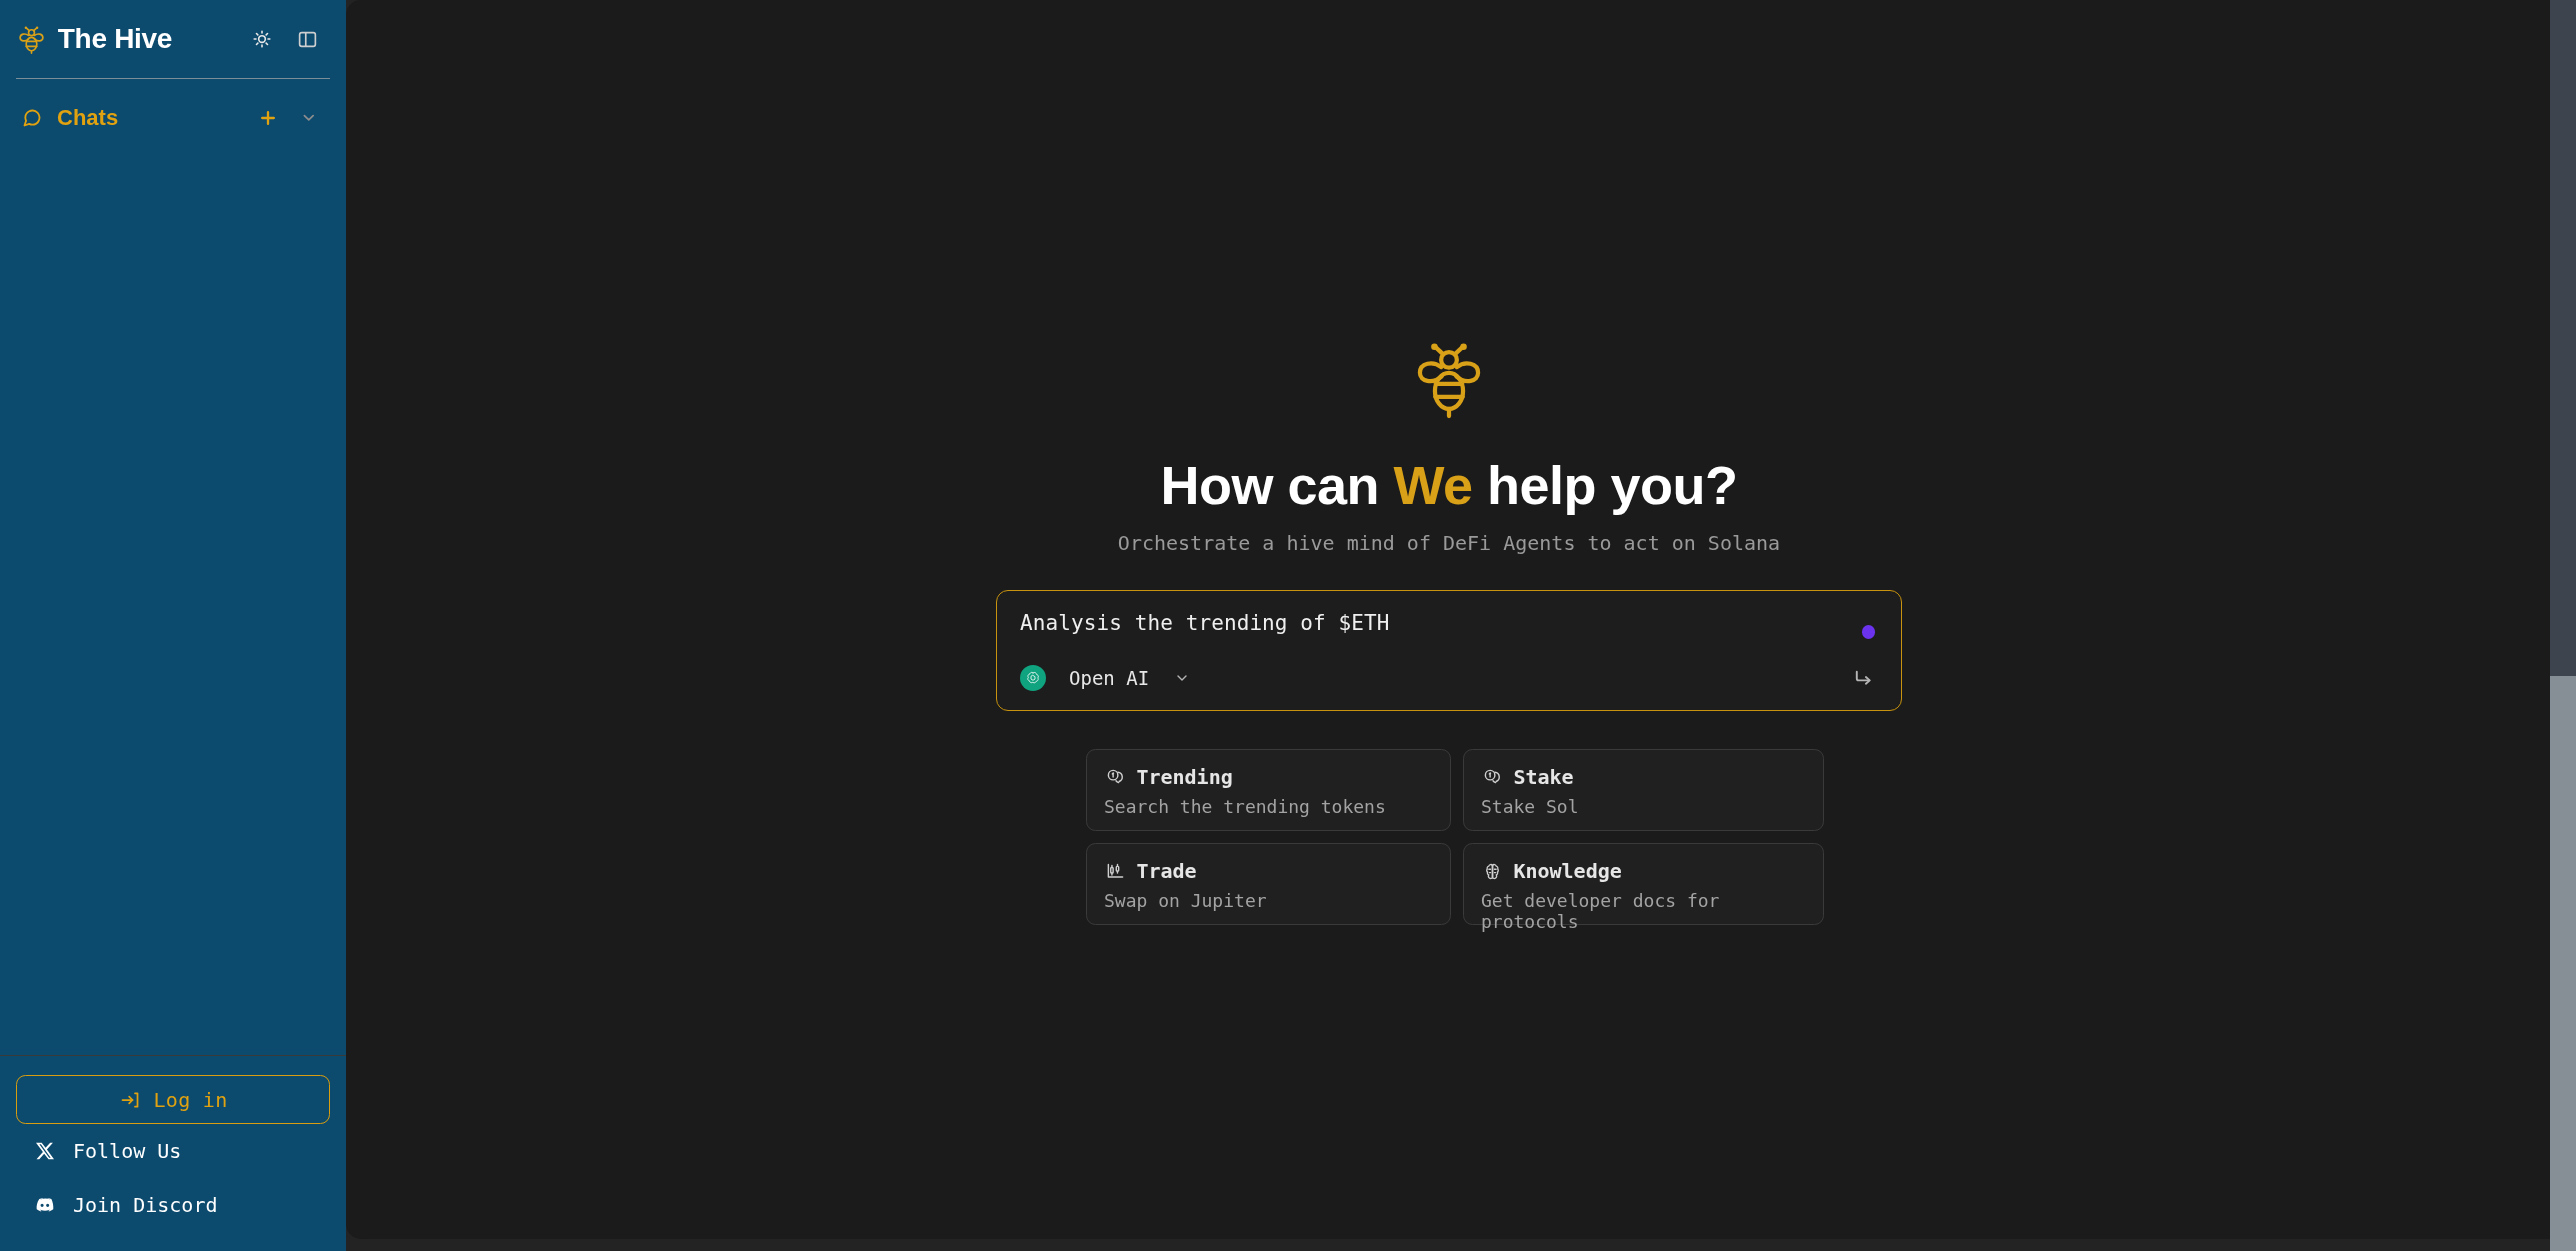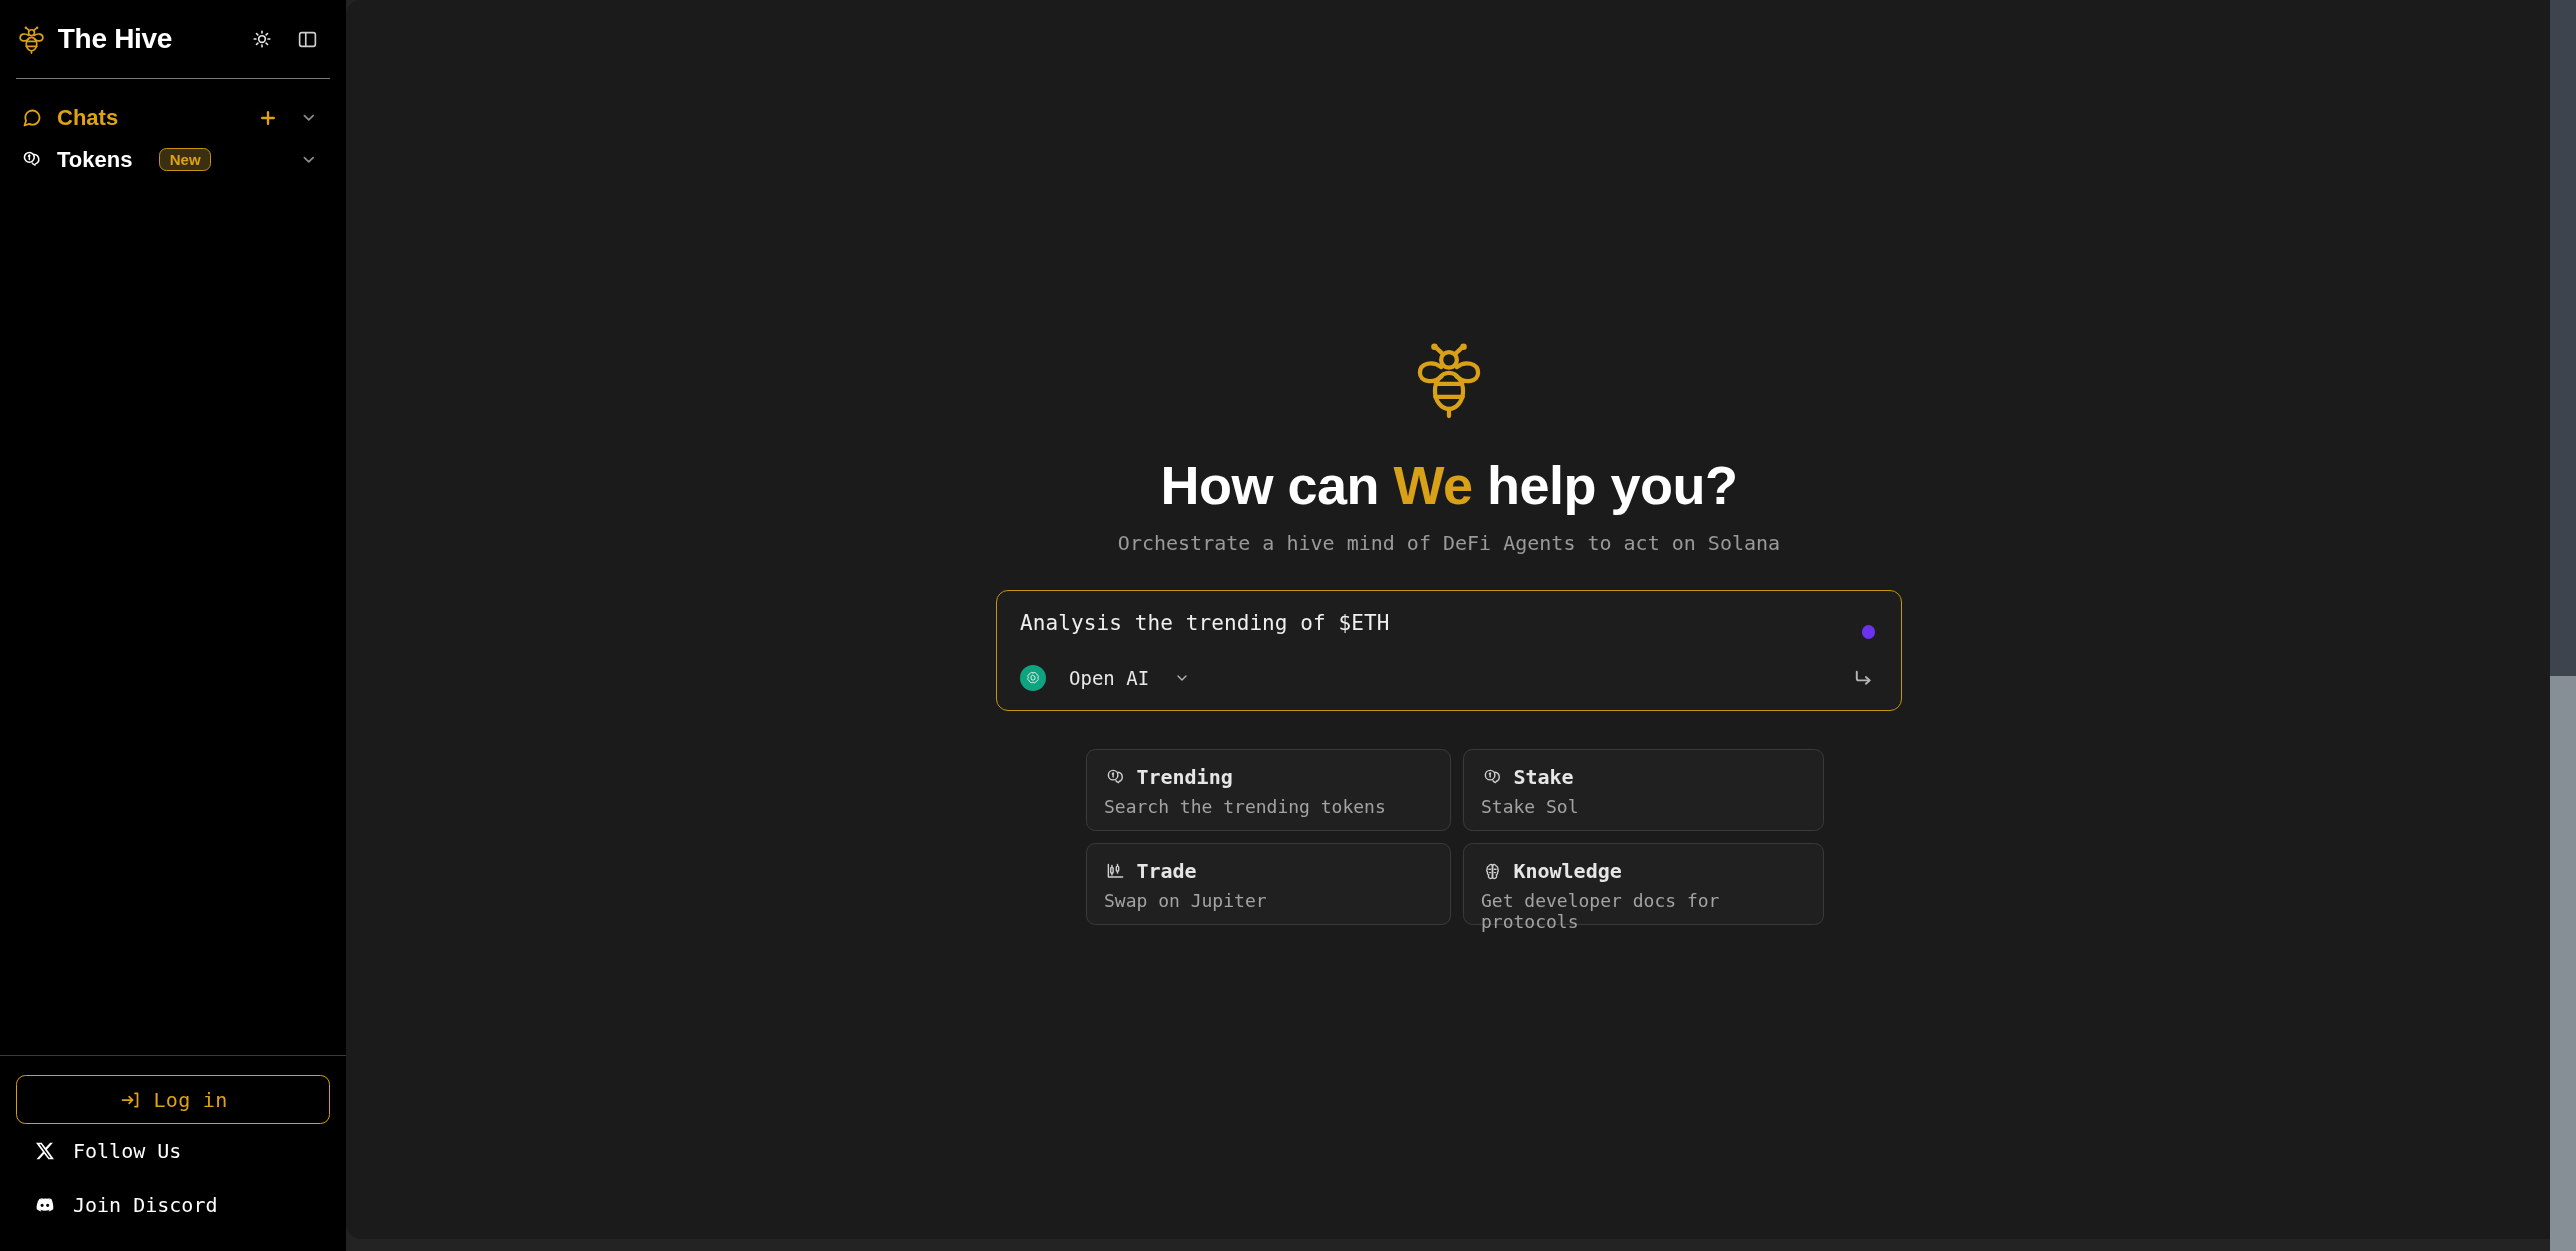--- a/index.html
+++ b/index.html
@@ -8,21 +8,21 @@
     width:2576px; height:1252px;
     background:#232323;
     font-family:"Liberation Sans", sans-serif;
     overflow:hidden;
   }
   .app { display:flex; width:2576px; height:1252px; background:#232323; }
 
   
   .sidebar {
     width:346px; height:1252px;
-    background:#000000;
+    background:#0c4a6e;
     display:flex; flex-direction:column;
     flex:0 0 346px;
     position:relative;
   }
   .sb-header {
     height:78px;
     display:flex; align-items:center;
     padding:0 26px 0 16px;
     gap:0;
   }
@@ -244,42 +244,20 @@
             </svg>
           </span>
           <span class="chev">
             <svg viewBox="0 0 24 24" width="17.5" height="17.5" fill="none" stroke="#8d8d8d" stroke-width="2.3" stroke-linecap="round" stroke-linejoin="round">
               <path d="M6 9l6 6 6-6"></path>
             </svg>
           </span>
         </span>
       </div>
 
-      <div class="nav-row">
-        <span class="nav-left">
-          <span class="nav-ico">
-            <svg viewBox="0 0 24 24" width="19.6" height="19.6" fill="none" stroke="#ffffff" stroke-width="1.9" stroke-linecap="round" stroke-linejoin="round">
-              <circle cx="9" cy="9" r="6"></circle>
-              <path d="M9.5 6.5 H9 L8 7.6"></path>
-                <path d="M9 6.5 V11.5"></path>
-              <path d="M15.1 5.4A6 6 0 0 1 16.6 17"></path>
-              <path d="M12.6 16.1a6 6 0 0 0 3.3 2.3"></path>
-            </svg>
-          </span>
-          <span class="nav-label">Tokens</span>
-          <span class="badge-new">New</span>
-        </span>
-        <span class="nav-right">
-          <span class="chev">
-            <svg viewBox="0 0 24 24" width="17.5" height="17.5" fill="none" stroke="#8d8d8d" stroke-width="2.3" stroke-linecap="round" stroke-linejoin="round">
-              <path d="M6 9l6 6 6-6"></path>
-            </svg>
-          </span>
-        </span>
-      </div>
 
 
     </nav>
 
     <div class="sb-spacer"></div>
     <div class="sb-bottom-divider"></div>
 
     <div class="sb-footer">
       <div class="login-btn">
         <span class="nav-ico" style="width:23px;height:23px;flex:0 0 23px;">

